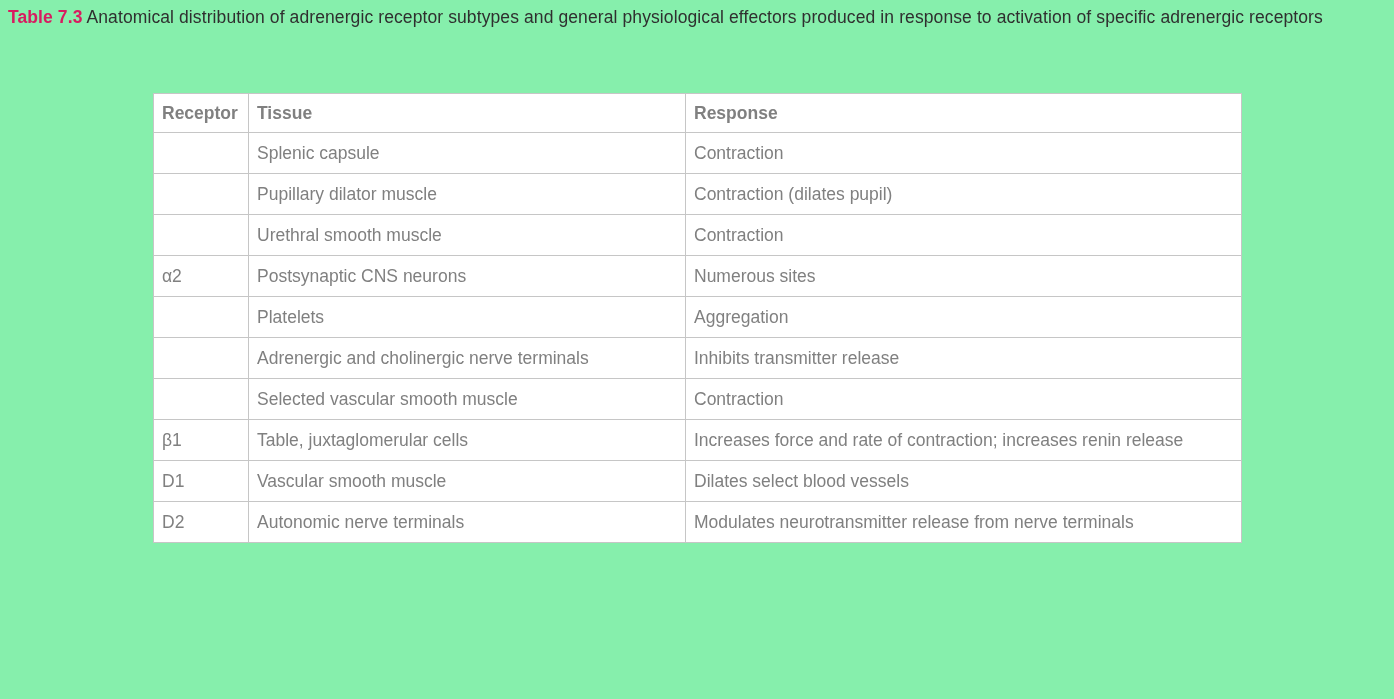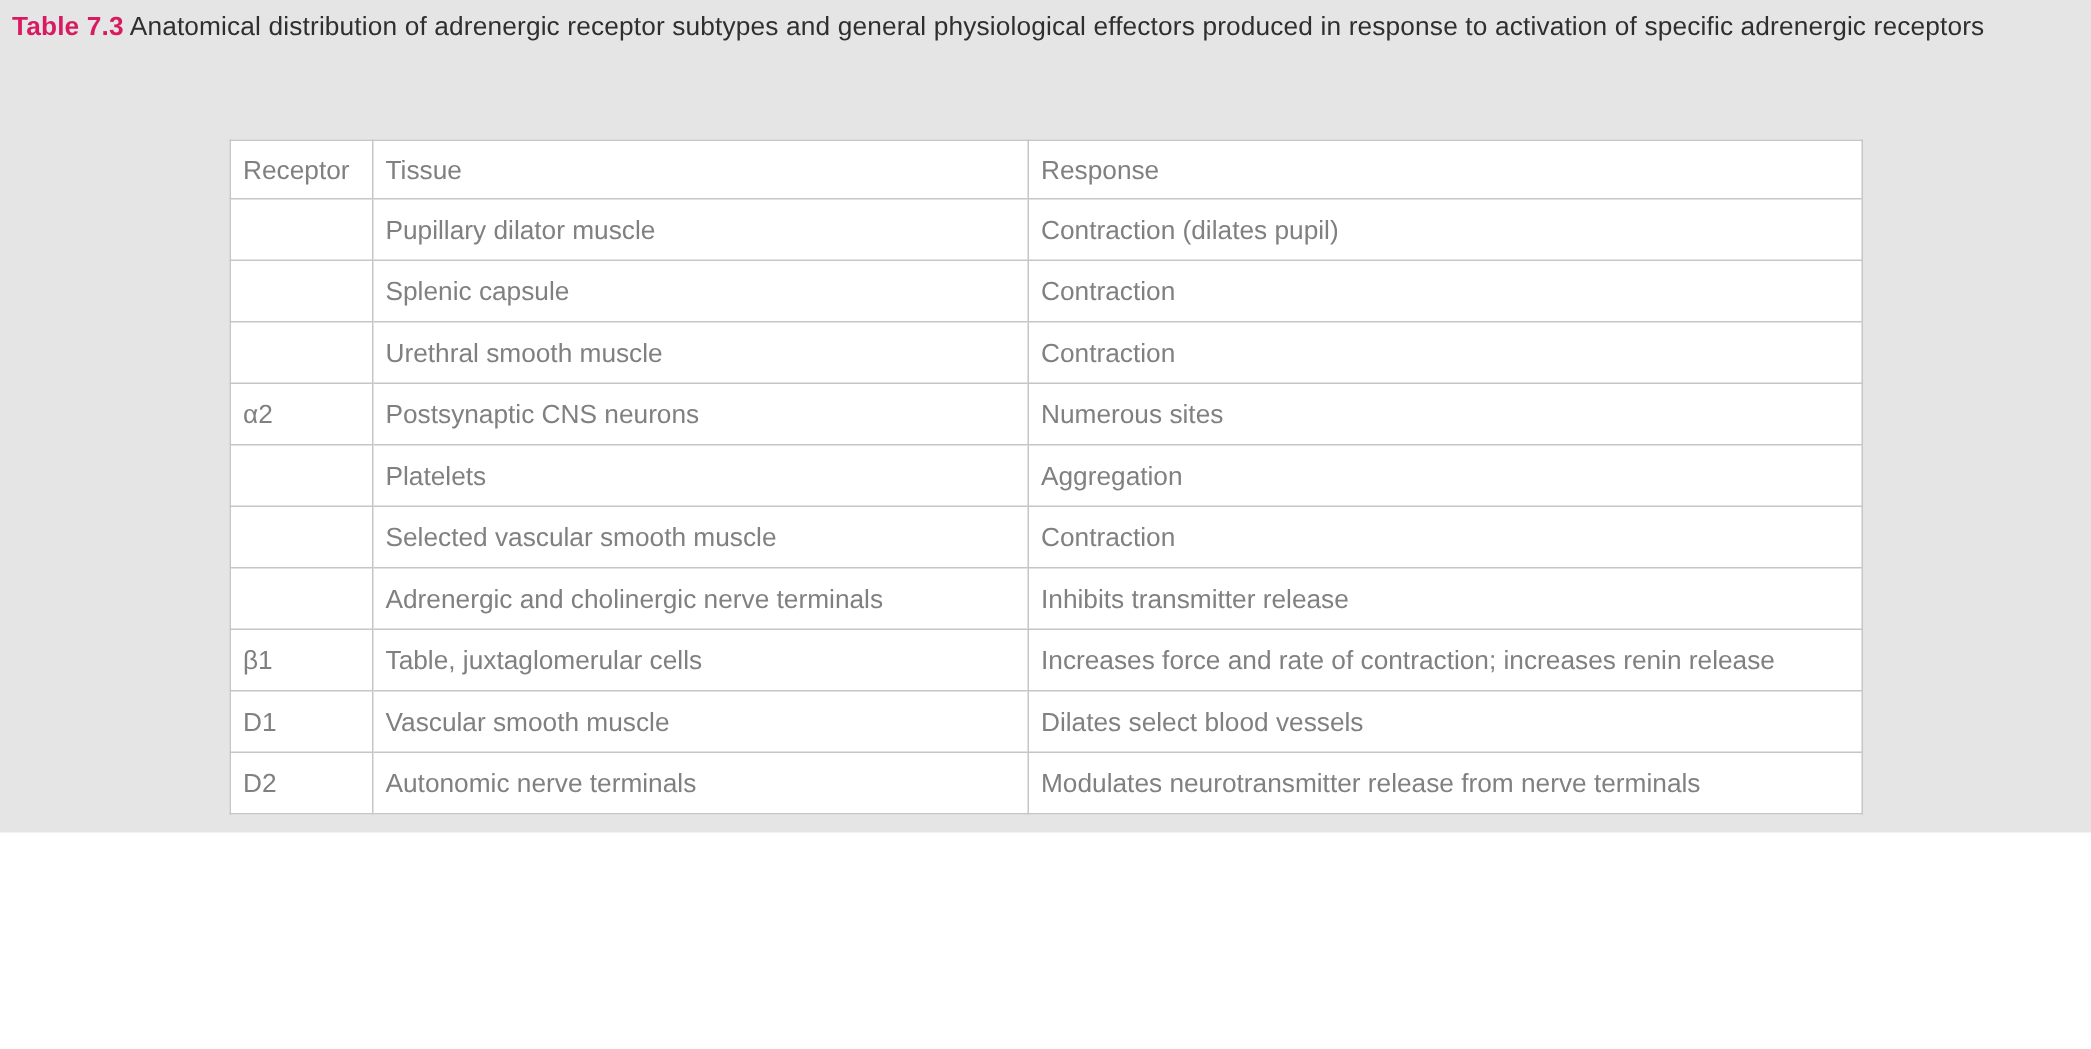--- a/index.html
+++ b/index.html
@@ -10,22 +10,22 @@
   body {
     width: 1394px;
     height: 699px;
     font-family: "Liberation Sans", sans-serif;
     overflow: hidden;
   }
 
   .page {
     position: relative;
     width: 1394px;
-    height: 555px;
-    background: #e5e5e5;
+    height: 699px;
+    background: #86efac;
   }
 
   
   .caption {
     position: absolute;
     left: 8px;
     top: 4px;
     width: 1378px;
     font-size: 17.5px;
     line-height: 27px;
@@ -67,21 +67,21 @@
     height: 39px;
     vertical-align: middle;
     text-align: left;
     font-size: 17.5px;
     line-height: 20px;
     white-space: nowrap;
     overflow: visible;
   }
 
   table.data-table th {
-    font-weight: normal;
+    font-weight: bold;
     color: #808080;
     height: 38px;
   }
 
   table.data-table td {
     font-weight: normal;
     color: #808080;
     height: 40px;
   }
 
@@ -108,52 +108,52 @@
       <thead>
         <tr>
           <th>Receptor</th>
           <th>Tissue</th>
           <th>Response</th>
         </tr>
       </thead>
       <tbody id="table-body">
           <tr>
             <td class="receptor-cell"></td>
-            <td class="tissue-cell">Pupillary dilator muscle</td>
-            <td class="response-cell">Contraction (dilates pupil)</td>
+            <td class="tissue-cell">Splenic capsule</td>
+            <td class="response-cell">Contraction</td>
           </tr>
           <tr>
             <td class="receptor-cell"></td>
-            <td class="tissue-cell">Splenic capsule</td>
-            <td class="response-cell">Contraction</td>
+            <td class="tissue-cell">Pupillary dilator muscle</td>
+            <td class="response-cell">Contraction (dilates pupil)</td>
           </tr>
           <tr>
             <td class="receptor-cell"></td>
             <td class="tissue-cell">Urethral smooth muscle</td>
             <td class="response-cell">Contraction</td>
           </tr>
           <tr>
             <td class="receptor-cell">α2</td>
             <td class="tissue-cell">Postsynaptic CNS neurons</td>
             <td class="response-cell">Numerous sites</td>
           </tr>
           <tr>
             <td class="receptor-cell"></td>
             <td class="tissue-cell">Platelets</td>
             <td class="response-cell">Aggregation</td>
           </tr>
           <tr>
             <td class="receptor-cell"></td>
-            <td class="tissue-cell">Selected vascular smooth muscle</td>
-            <td class="response-cell">Contraction</td>
+            <td class="tissue-cell">Adrenergic and cholinergic nerve terminals</td>
+            <td class="response-cell">Inhibits transmitter release</td>
           </tr>
           <tr>
             <td class="receptor-cell"></td>
-            <td class="tissue-cell">Adrenergic and cholinergic nerve terminals</td>
-            <td class="response-cell">Inhibits transmitter release</td>
+            <td class="tissue-cell">Selected vascular smooth muscle</td>
+            <td class="response-cell">Contraction</td>
           </tr>
           <tr>
             <td class="receptor-cell">β1</td>
             <td class="tissue-cell">Table, juxtaglomerular cells</td>
             <td class="response-cell">Increases force and rate of contraction; increases renin release</td>
           </tr>
           <tr>
             <td class="receptor-cell">D1</td>
             <td class="tissue-cell">Vascular smooth muscle</td>
             <td class="response-cell">Dilates select blood vessels</td>

